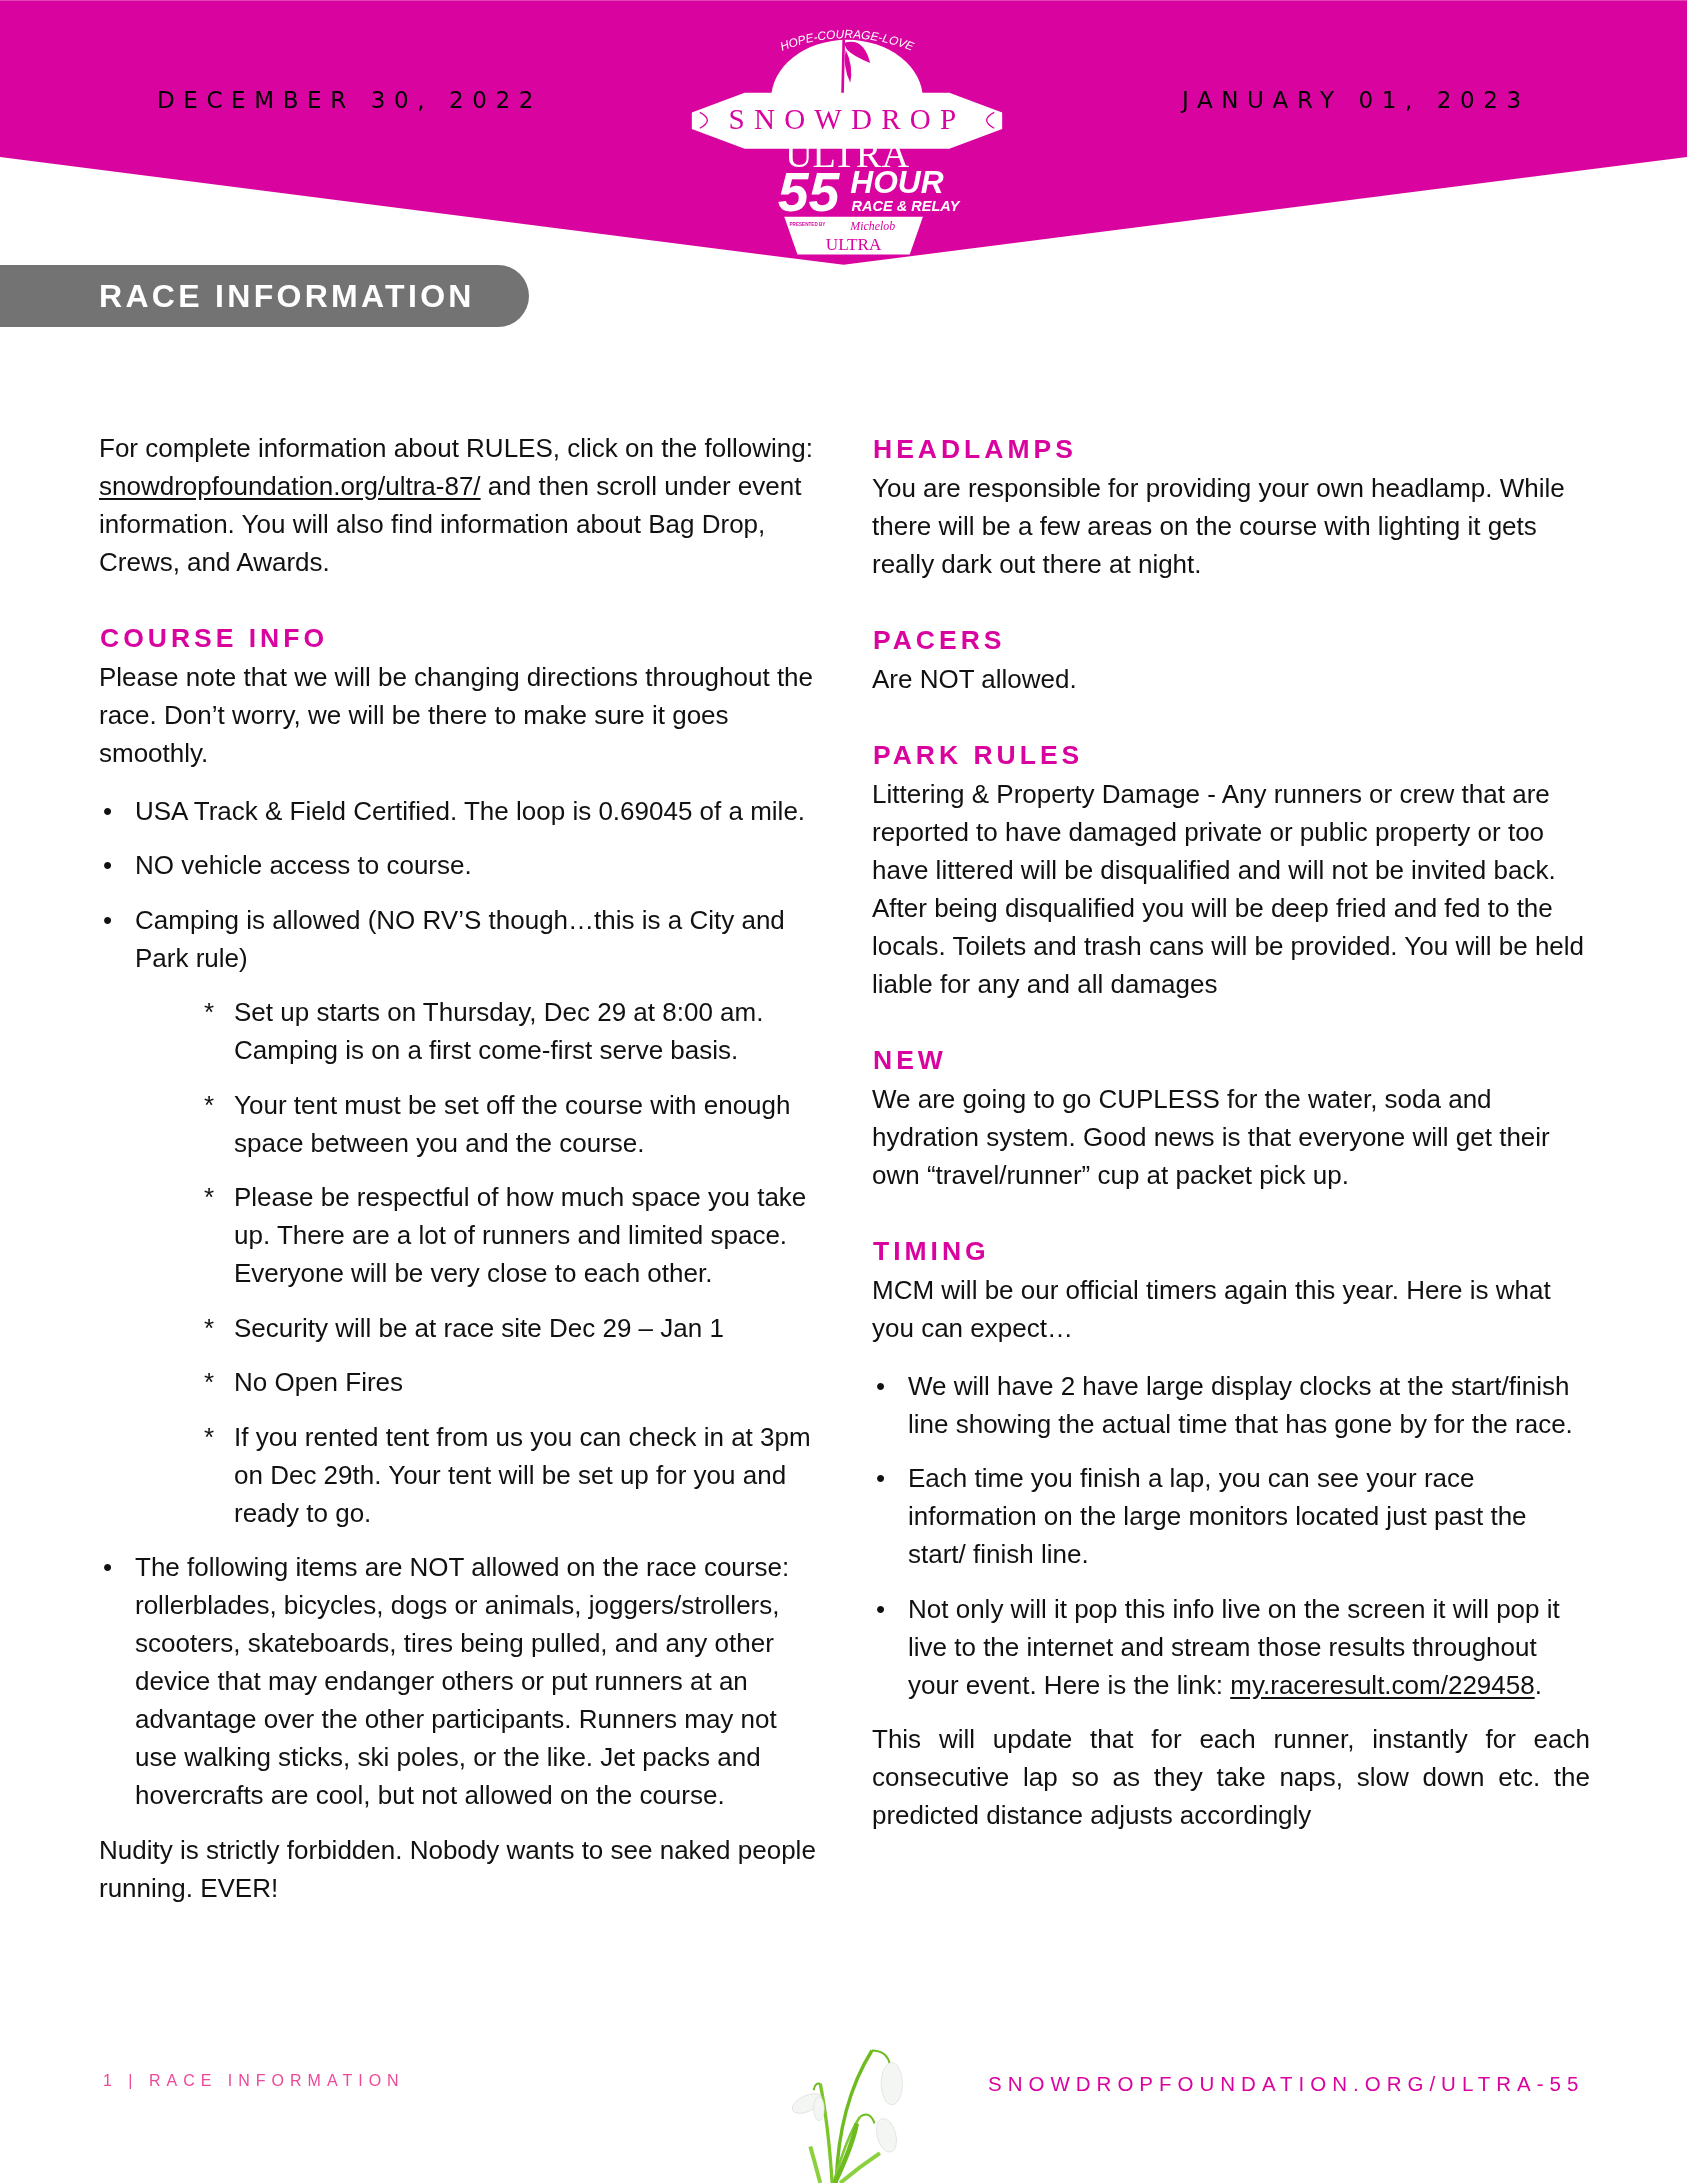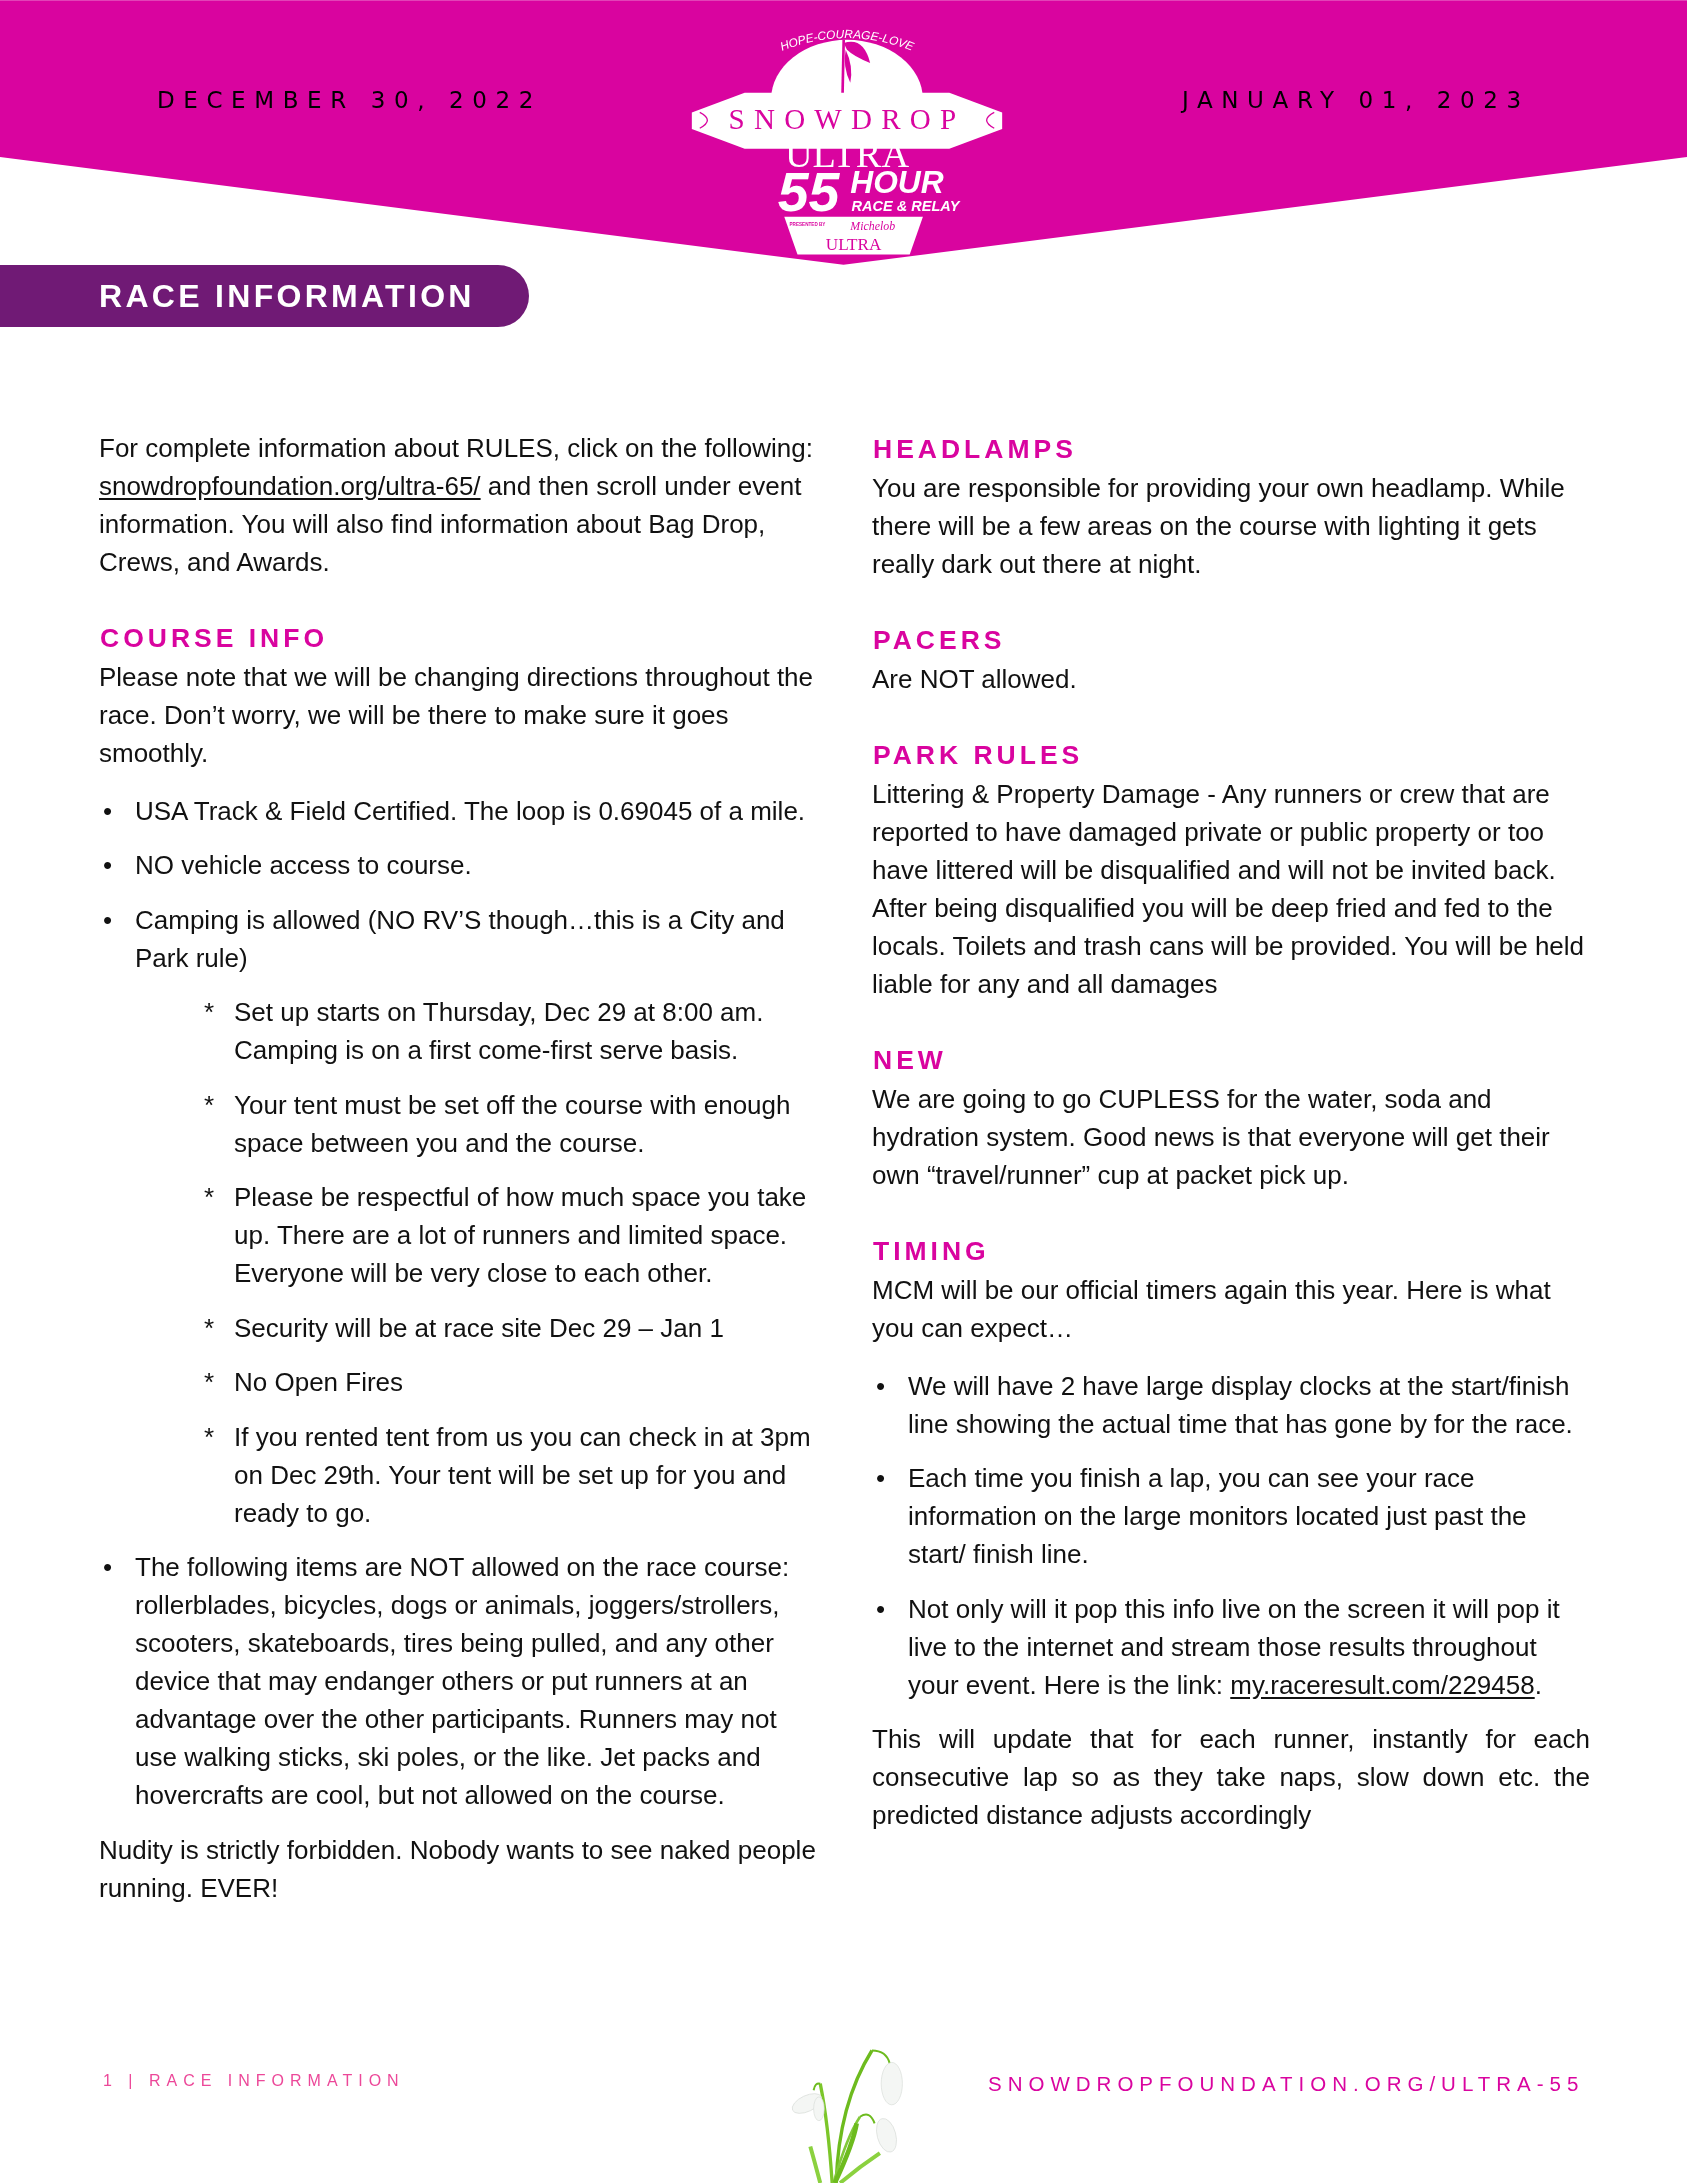--- a/index.html
+++ b/index.html
@@ -5,21 +5,21 @@
   html, body { margin:0; padding:0; background:#ffffff; }
   body { width:1687px; height:2183px; position:relative; overflow:hidden;
          font-family:"Liberation Sans", sans-serif; color:#111; }
   .header-band { position:absolute; left:0; top:0; width:1687px; height:265px; }
   .date { position:absolute; top:87px; color:#000000; font-size:23px; letter-spacing:8.6px;
           font-family:"DejaVu Sans", sans-serif; font-weight:normal; }
   .date.left { left:157px; }
   .date.right { left:1182px; }
   .logo { position:absolute; left:685px; top:20px; width:324px; height:241px; }
   .section-pill { position:absolute; left:0; top:265px; width:529px; height:62px;
-                  background:#701a75; border-radius:0 32px 32px 0; }
+                  background:#737373; border-radius:0 32px 32px 0; }
   .section-pill span { position:absolute; left:99px; top:13.2px; color:#fff; font-size:32px;
                        font-weight:bold; letter-spacing:3.3px; }
   .col { position:absolute; top:429px; width:718px; font-size:26px; line-height:38px; }
   .col.left { left:99px; }
   .col.right { left:872px; }
   p { margin:0 0 38px 0; }
   h3 { margin:1px; color:#d9049f; font-size:26.5px; font-weight:bold; letter-spacing:4px; line-height:38px; }
   h3 + p { margin-top:0; }
   ul.bullets { list-style:none; padding:0; margin:-18.5px 0 0 0; }
   ul.bullets > li { position:relative; padding-left:36px; margin-bottom:16.5px; }
@@ -67,21 +67,21 @@
   <text x="158" y="312" font-size="7" font-weight="bold" fill="#d9049f" font-family="Liberation Sans, sans-serif">PRESENTED BY</text>
   <text x="250" y="318" font-size="18" font-style="italic" fill="#d9049f" font-family="Liberation Serif, serif">Michelob</text>
   <text x="255" y="348" text-anchor="middle" font-size="26" fill="#d9049f" font-family="Liberation Serif, serif">ULTRA</text>
 </svg>
 
 <div class="section-pill">
   <span>RACE INFORMATION</span>
 </div>
 
 <div class="col left">
-  <p><span>For complete information about RULES, click on the following: </span><a class="link">snowdropfoundation.org/ultra-65/</a><span> and then scroll under event information.  You will also find information about Bag Drop, Crews, and Awards.</span></p>
+  <p><span>For complete information about RULES, click on the following: </span><a class="link">snowdropfoundation.org/ultra-87/</a><span> and then scroll under event information.  You will also find information about Bag Drop, Crews, and Awards.</span></p>
 
   <h3>COURSE INFO</h3>
   <p>Please note that we will be changing directions throughout the race.  Don’t worry, we will be there to make sure it goes smoothly.</p>
 
   <ul class="bullets">
     <li>USA Track &amp; Field Certified. The loop is 0.69045 of a mile.</li>
     <li>NO vehicle access to course.</li>
     <li>
       <span>Camping is allowed (NO RV’S though…this is a City and Park rule)</span>
       <ul class="stars">

